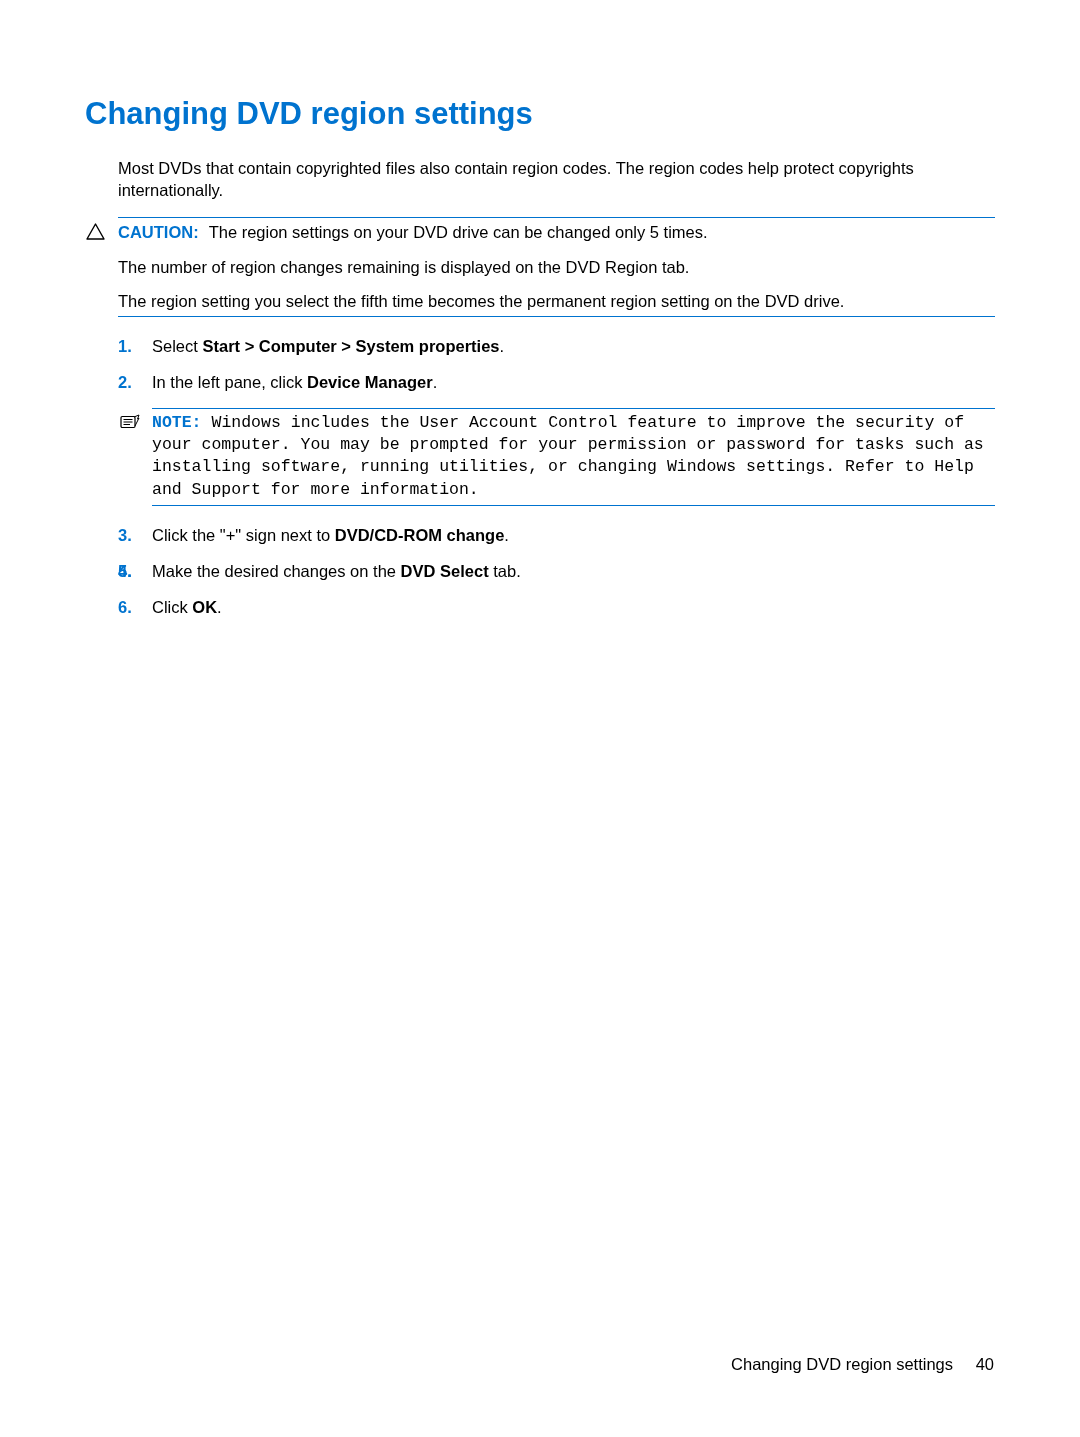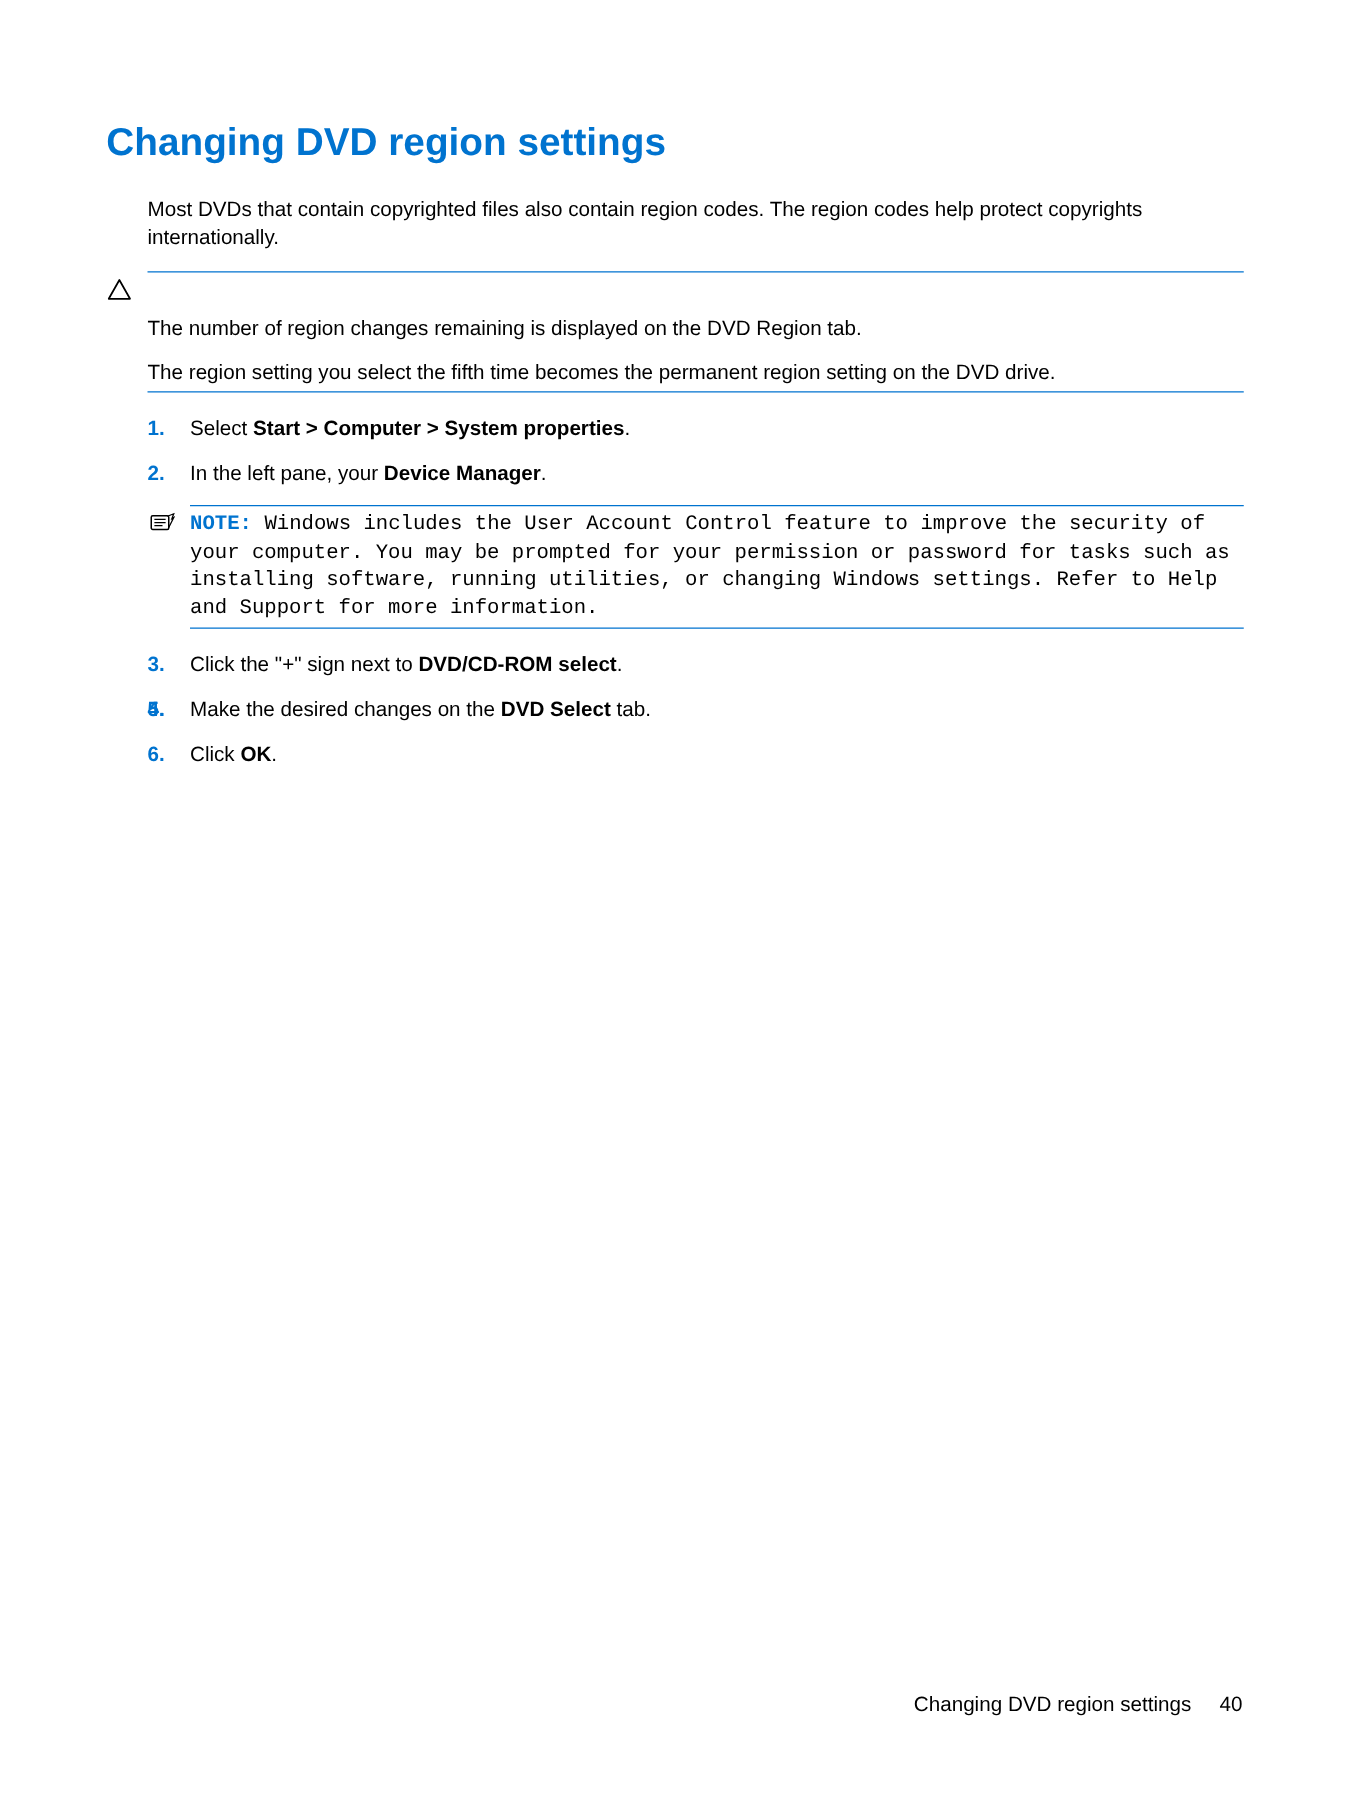--- a/index.html
+++ b/index.html
@@ -107,38 +107,41 @@
     <p class="para">Most DVDs that contain copyrighted files also contain region codes. The region codes help protect copyrights internationally.</p>
   </div>
 
   <div class="body-indent callout">
     <div class="callout-row">
       <span class="callout-icon caution-icon">
         <svg width="19" height="17" viewBox="0 0 19 17">
             <path d="M9.5 1 L18 16 L1 16 Z" fill="none" stroke="#000000" stroke-width="1.4" stroke-linejoin="round"></path>
           </svg>
       </span>
+      <div>
+        <span class="callout-label">CAUTION:</span><span class="callout-text">The region settings on your DVD drive can be changed only 5 times.</span>
+      </div>
     </div>
     <div class="callout-body">
       <p>The number of region changes remaining is displayed on the DVD Region tab.</p>
       <p>The region setting you select the fifth time becomes the permanent region setting on the DVD drive.</p>
     </div>
   </div>
 
   <div class="body-indent">
 
     <div class="ol-list">
       <div class="ol-item">
         <span class="ol-marker">1.</span>
         <span><span>Select </span><span class="bold">Start &gt; Computer &gt; System properties</span><span>.</span></span>
       </div>
 
       <div class="ol-item">
         <span class="ol-marker">2.</span>
-        <span><span>In the left pane, your </span><span class="bold">Device Manager</span><span>.</span></span>
+        <span><span>In the left pane, click </span><span class="bold">Device Manager</span><span>.</span></span>
       </div>
 
       <div class="nested-callout callout">
         <div class="callout-row">
           <span class="callout-icon note-icon">
             <svg width="20" height="16" viewBox="0 0 20 16">
               <rect x="1" y="2.5" width="14" height="11" rx="1.2" fill="none" stroke="#000" stroke-width="1.2"></rect>
               <line x1="3.5" y1="5.5" x2="12.5" y2="5.5" stroke="#000" stroke-width="1"></line>
               <line x1="3.5" y1="8" x2="12.5" y2="8" stroke="#000" stroke-width="1"></line>
               <line x1="3.5" y1="10.5" x2="10" y2="10.5" stroke="#000" stroke-width="1"></line>
@@ -146,21 +149,21 @@
             </svg>
           </span>
           <div>
             <span class="callout-label">NOTE:</span><span class="callout-text">Windows includes the User Account Control feature to improve the security of your computer. You may be prompted for your permission or password for tasks such as installing software, running utilities, or changing Windows settings. Refer to Help and Support for more information.</span>
           </div>
         </div>
       </div>
 
       <div class="ol-item">
         <span class="ol-marker">3.</span>
-        <span><span>Click the "+" sign next to </span><span class="bold">DVD/CD-ROM select</span><span>.</span></span>
+        <span><span>Click the "+" sign next to </span><span class="bold">DVD/CD-ROM change</span><span>.</span></span>
       </div>
 
       <div class="ol-item">
         <span class="ol-marker">4.</span>
       </div>
 
       <div class="ol-item">
         <span class="ol-marker">5.</span>
         <span><span>Make the desired changes on the </span><span class="bold">DVD Select</span><span> tab.</span></span>
       </div>

